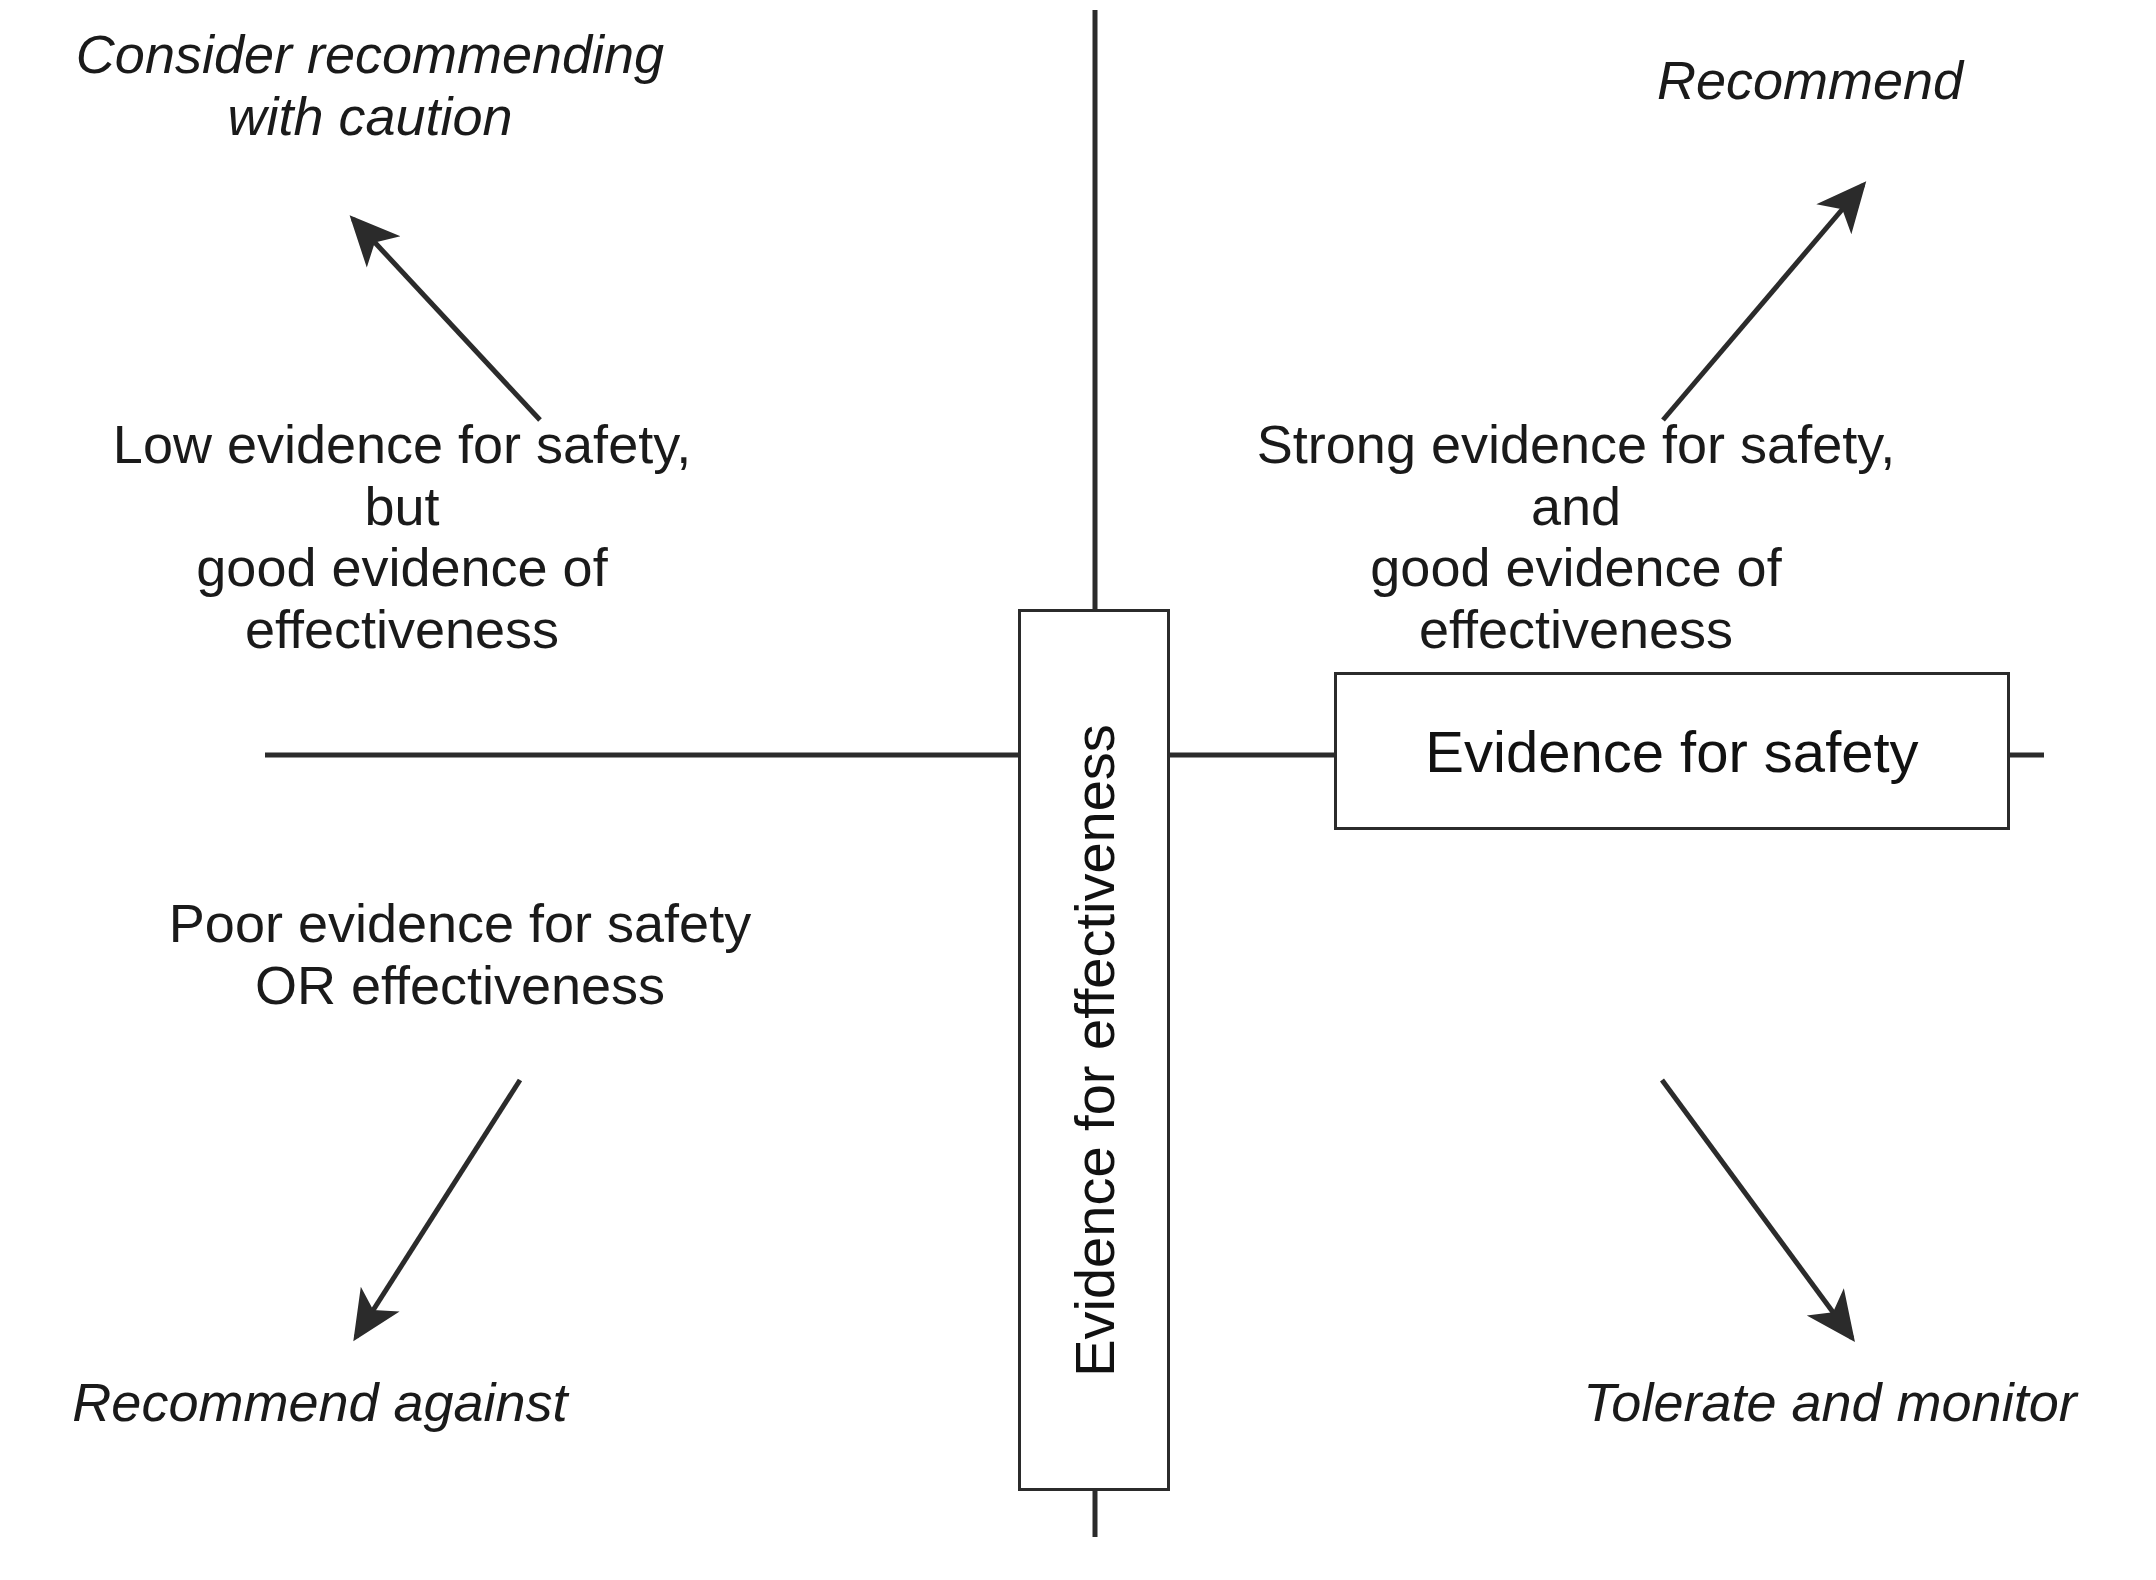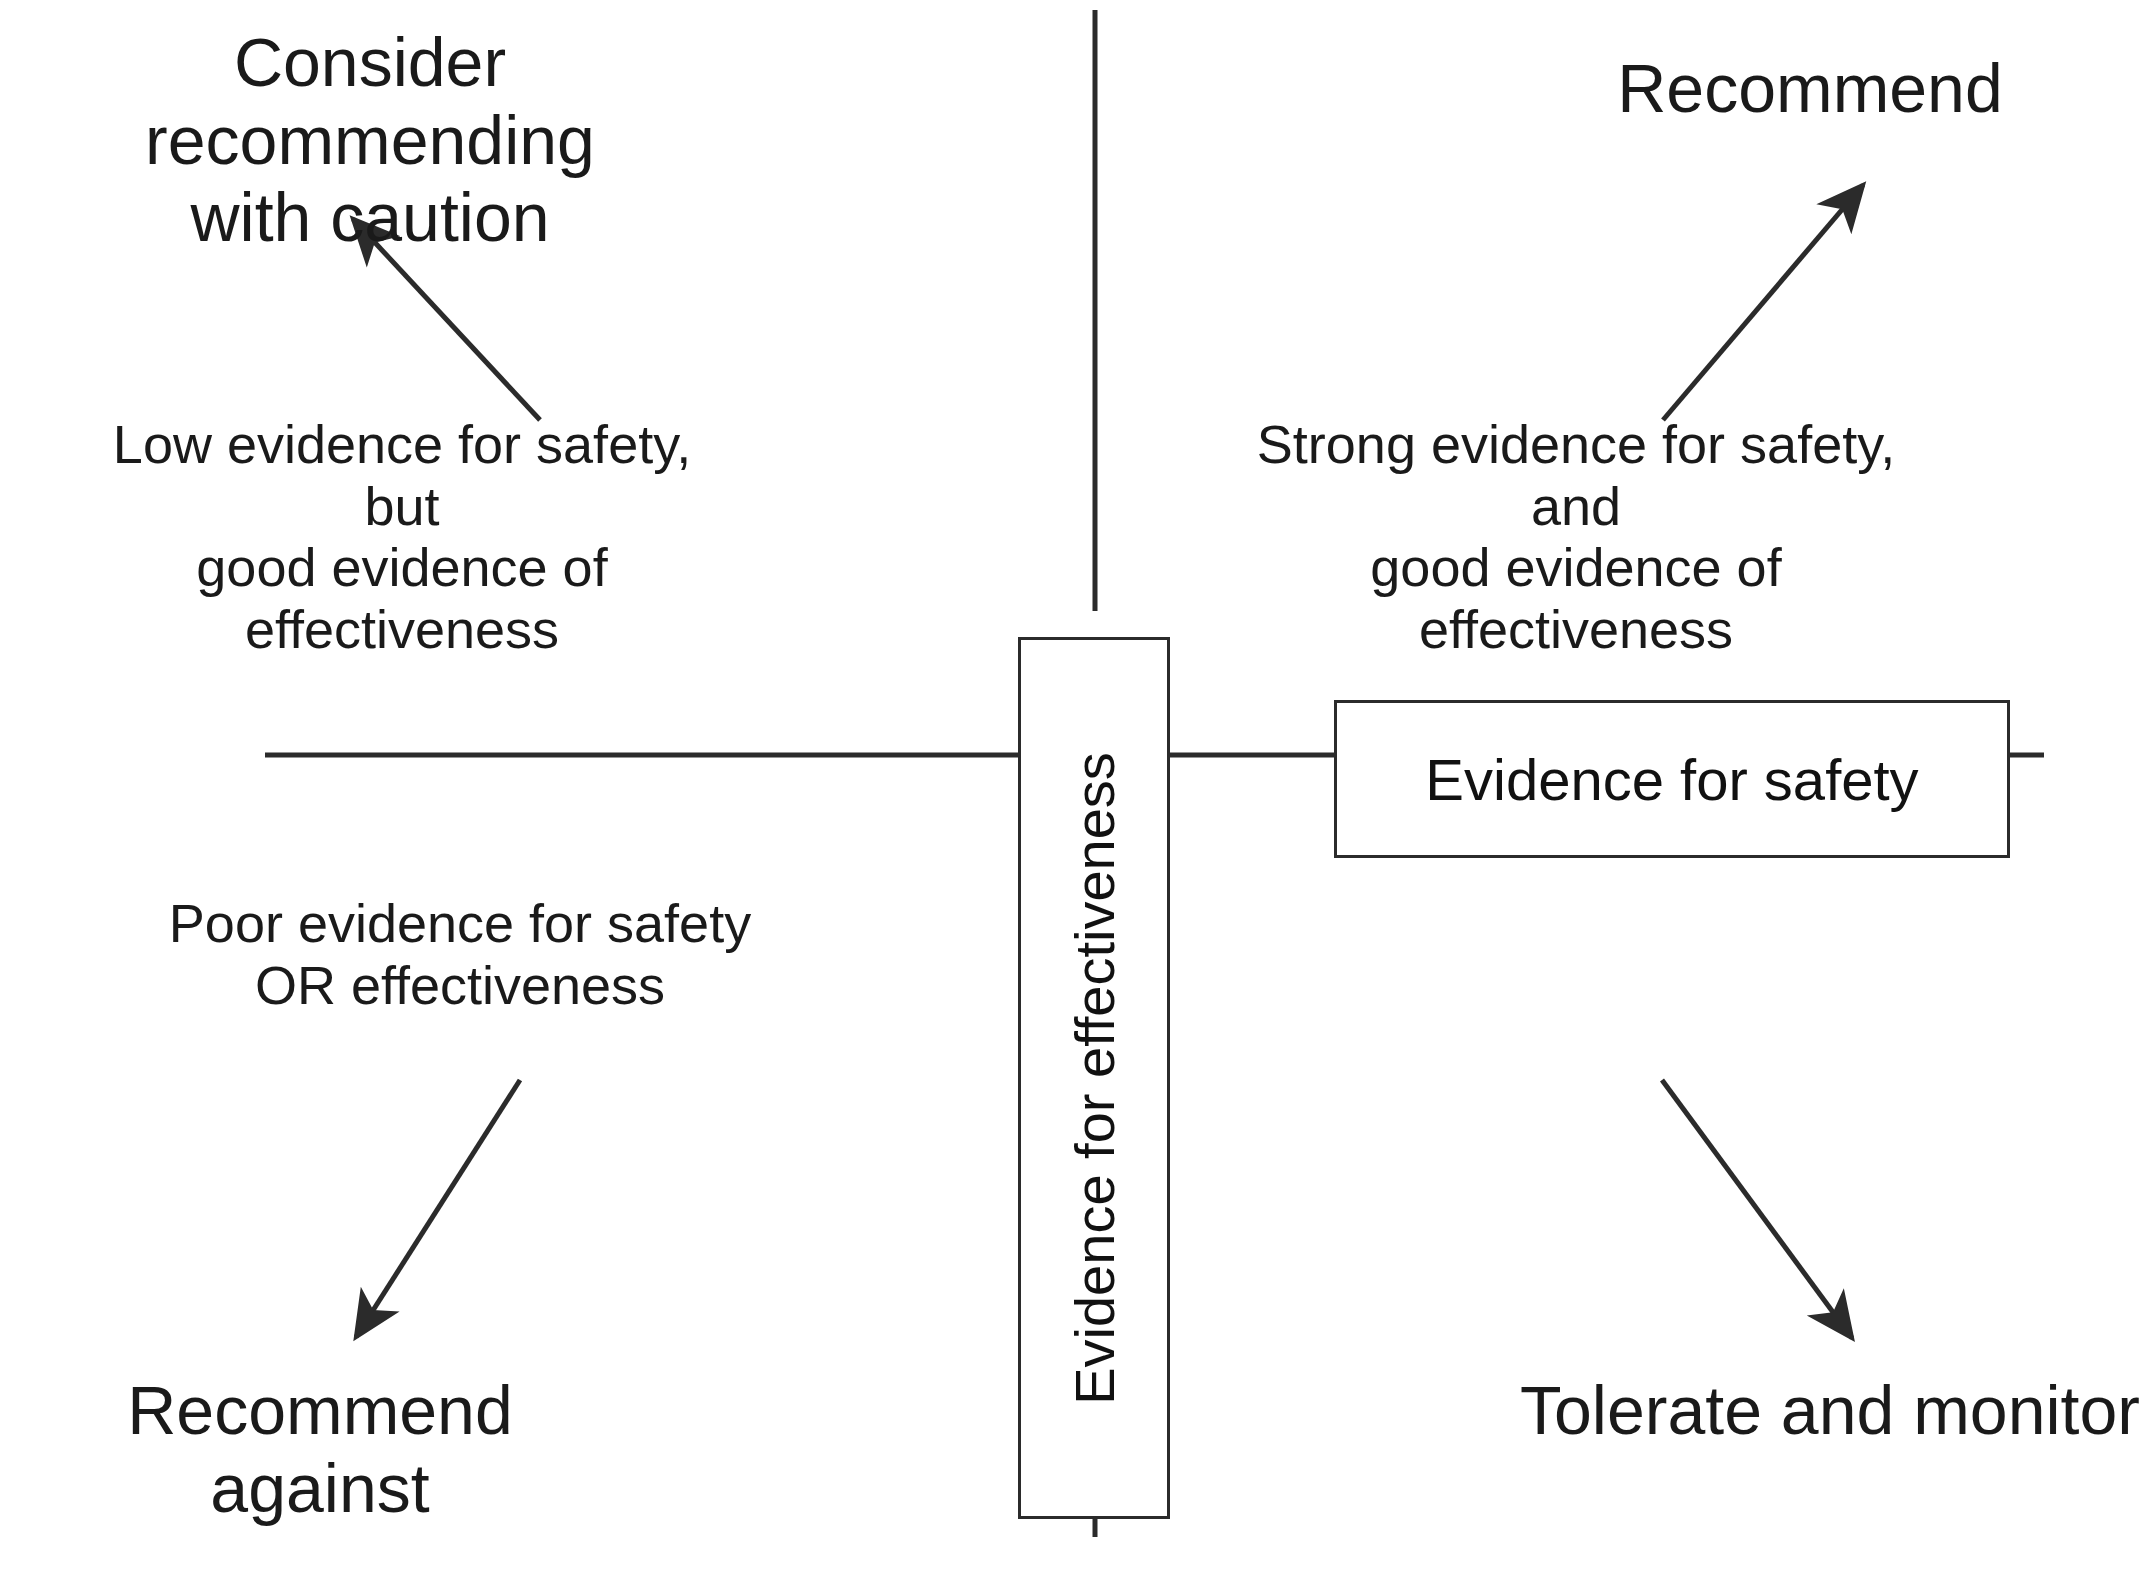--- a/index.html
+++ b/index.html
@@ -33,21 +33,21 @@
   .txt {
     position: absolute;
     font-size: 54px;
     line-height: 1.14;
     color: #1a1a1a;
     white-space: pre-line;
     text-align: center;
   }
 
   .q-desc { font-size: 54px; }
-  .q-action { font-size: 68px; }
+  .q-action { font-size: 54px; font-style: italic; }
 
   
   #desc-tl { left: 92px;   top: 414px;  width: 620px; }
   #desc-tr { left: 1246px; top: 414px;  width: 660px; }
   #desc-bl { left: 150px;  top: 893px;  width: 620px; }
   #desc-br { left: 1268px; top: 893px;  width: 660px; }
 
   
   #act-tl { left: 0px;    top: 24px;   width: 740px; }
   #act-tr { left: 1480px; top: 50px;   width: 660px; text-align: center; }
@@ -56,21 +56,20 @@
 
   
   .axis-box {
     position: absolute;
     background: #ffffff;
     border: 3px solid #2b2b2b;
     box-sizing: border-box;
     display: flex;
     align-items: center;
     justify-content: center;
-    margin-top: 28px;
   }
 
   #y-axis-box {
     left: 1018px;
     top: 609px;
     width: 152px;
     height: 882px;
   }
   #y-axis-box .axis-label {
     font-size: 56px;

